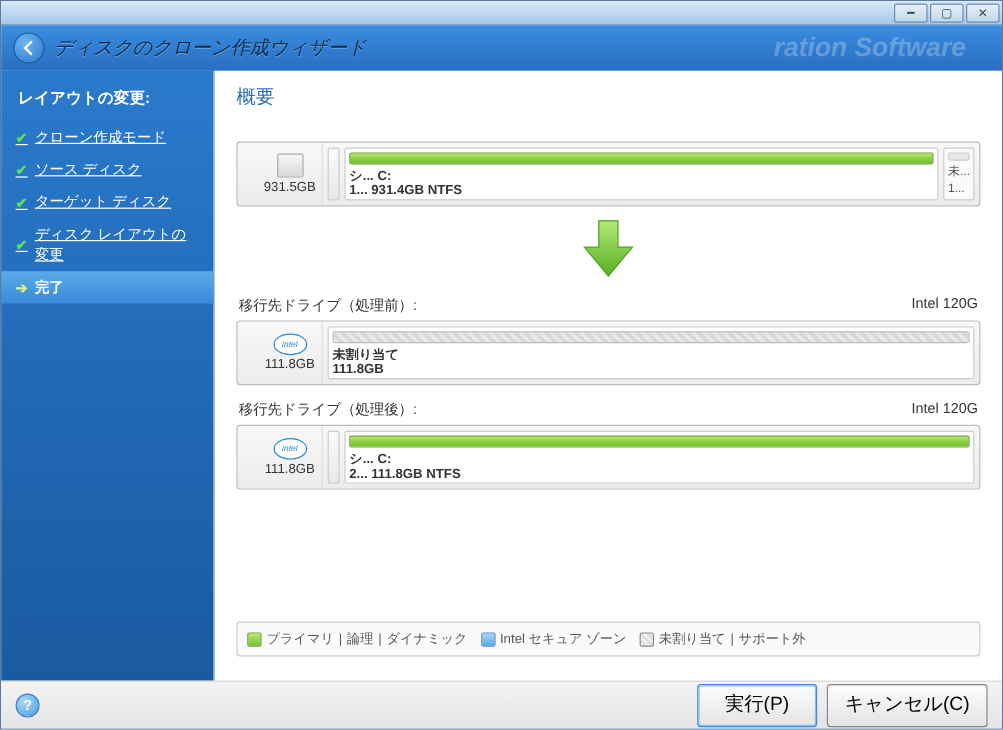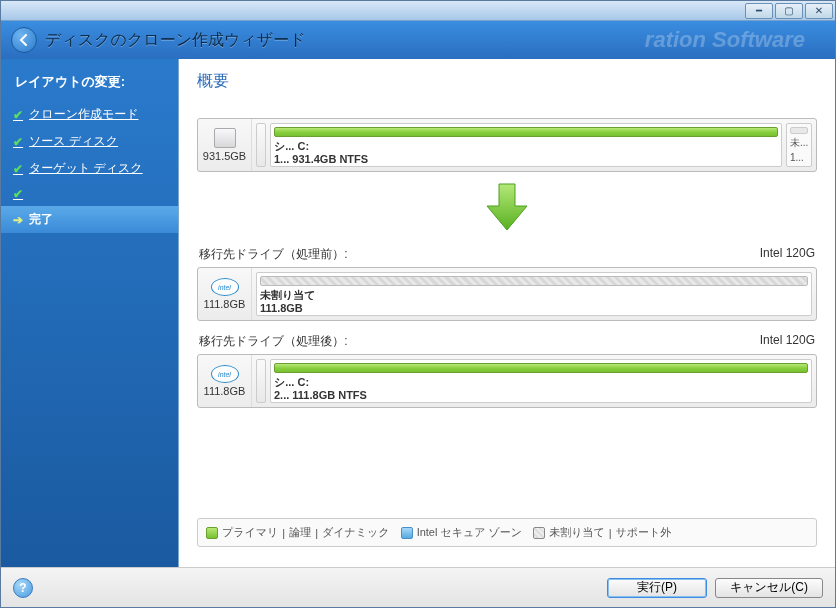--- a/index.html
+++ b/index.html
@@ -61,20 +61,21 @@
   background: radial-gradient(circle at 35% 30%, #6fb4f0, #2a7acc);
   border: 1px solid #1a5a9c;
   display: flex; align-items: center; justify-content: center;
   margin-right: 8px;
   cursor: pointer;
 }
 .header-title {
   font-size: 16px;
   color: #0a2a4a;
   text-shadow: 0 1px 0 rgba(255,255,255,0.3);
+  font-style: italic;
 }
 .body {
   display: flex;
   height: 508px;
 }
 .sidebar {
   width: 178px;
   background: linear-gradient(#2a7acc, #1a5aa0);
   border-right: 1px solid #7aa8d0;
   padding: 10px 0;
@@ -136,20 +137,21 @@
 }
 .drive-icon-col {
   width: 54px;
   text-align: center;
   padding: 4px;
   border-right: 1px solid #ddd;
   display: flex;
   flex-direction: column;
   justify-content: center;
   gap: 2px;
+  margin-left: 17px;
 }
 .disk-img {
   width: 22px; height: 20px;
   background: linear-gradient(#f8f8fa, #d8d8da);
   border: 1px solid #aaa;
   border-radius: 2px;
   margin: 0 auto;
   position: relative;
 }
 .intel-badge {
@@ -266,28 +268,28 @@
   background: radial-gradient(circle at 35% 30%, #a8d8f8, #4a9ce0);
   border: 1px solid #3a7ac0;
   color: #fff; font-weight: bold;
   display: flex; align-items: center; justify-content: center;
   cursor: pointer;
   font-size: 12px;
 }
 .footer-spacer { flex: 1; }
 .footer-btn {
   min-width: 100px;
-  height: 20px;
+  height: 36px;
   background: linear-gradient(#fcfcfc, #e4e4e4);
   border: 1px solid #888;
   border-radius: 3px;
   margin-left: 8px;
   padding: 0 14px;
   cursor: pointer;
-  font-size: 12px;
+  font-size: 16px;
 }
 .footer-btn.default {
   border: 1px solid #3a8de0;
   box-shadow: 0 0 0 1px #8ac0f0 inset;
 }
 </style>
 </head>
 <body>
 
 <div class="window">
@@ -318,20 +320,21 @@
       <div class="step-item">
         <span class="check-icon">✔</span>
         <span>ソース ディスク</span>
       </div>
       <div class="step-item">
         <span class="check-icon">✔</span>
         <span>ターゲット ディスク</span>
       </div>
       <div class="step-item">
         <span class="check-icon">✔</span>
+        <span>ディスク レイアウトの変更</span>
       </div>
       <div class="step-item current">
         <span class="arrow-icon">➔</span>
         <span>完了</span>
       </div>
     </div>
 
     <div class="main">
       <div class="main-title">概要</div>
 

